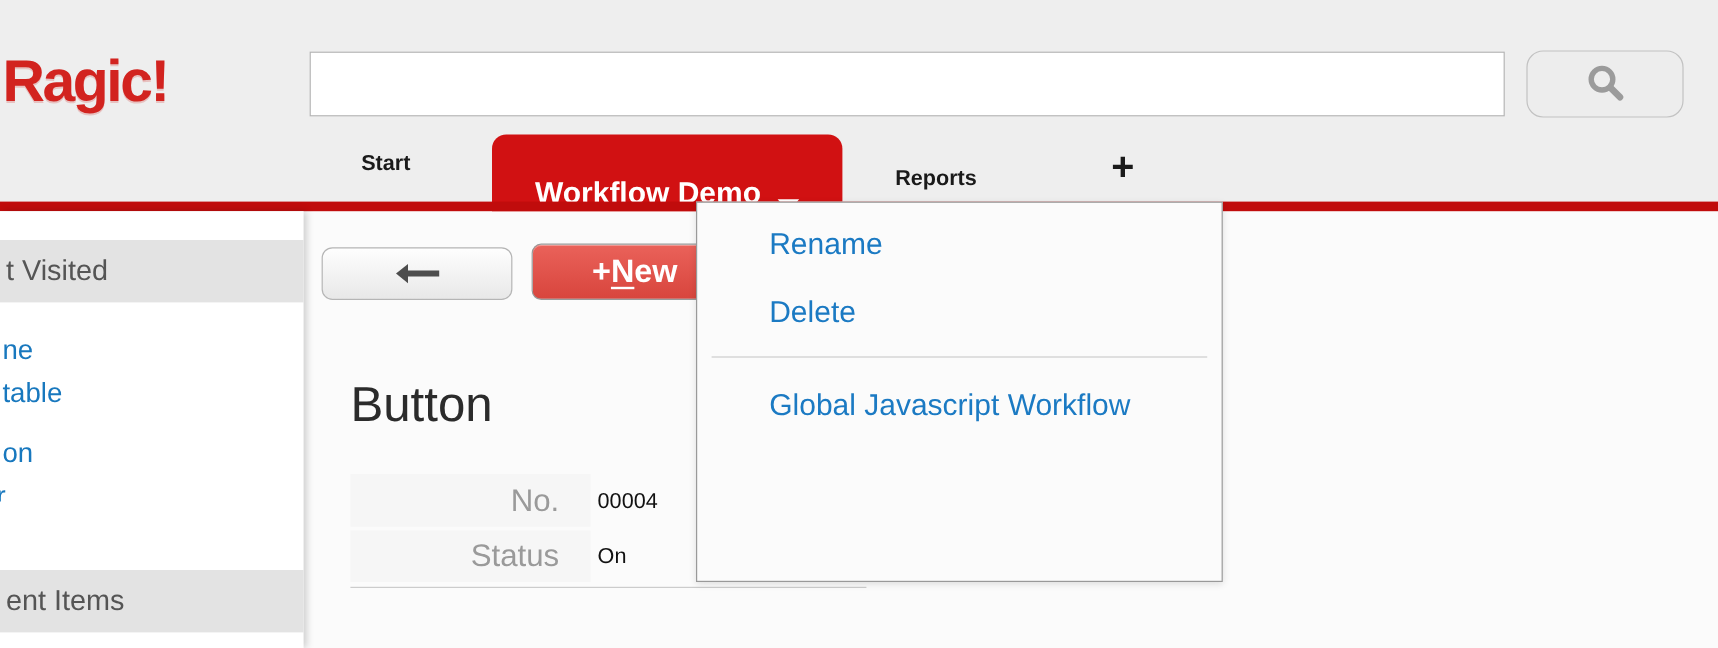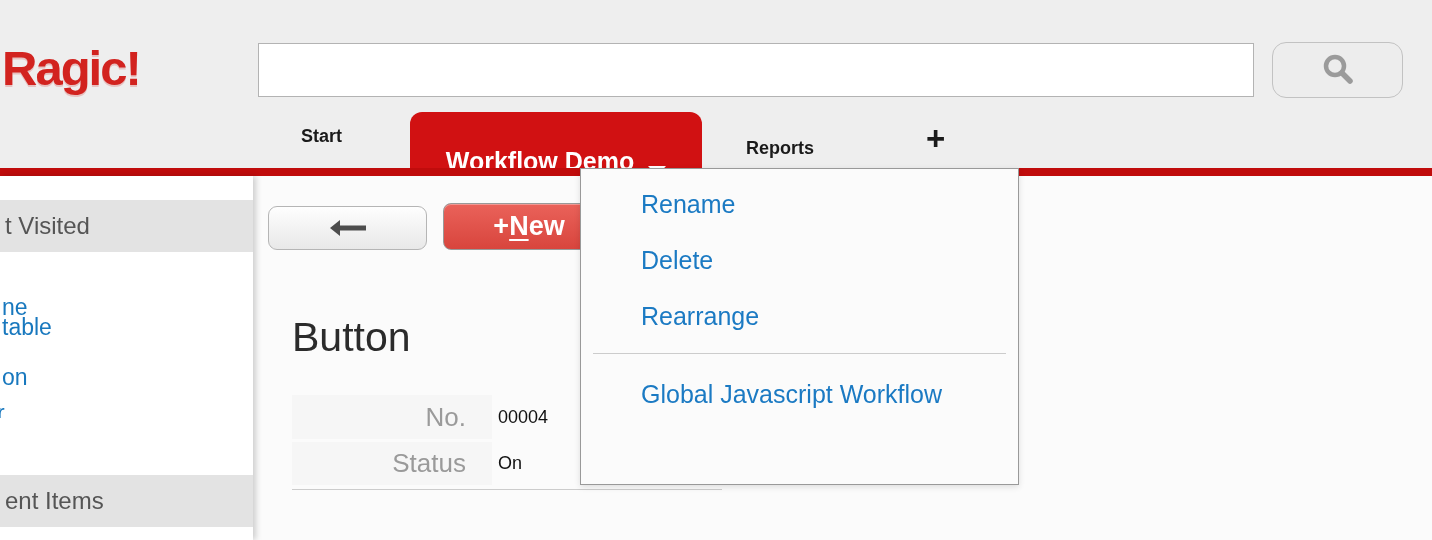--- a/index.html
+++ b/index.html
@@ -81,21 +81,21 @@
     font-size: 24px; line-height: 52px; padding-left: 5px;
     white-space: nowrap; overflow: hidden;
   }
   .band-visited { top: 24px; }
   .band-recent  { top: 299px; }
   .side-link {
     position: absolute; left: 2px;
     font-size: 23px; color: #1878be; cursor: pointer;
     white-space: nowrap; text-decoration: none;
   }
-  .side-link.l0 { top: 102px; margin-top: 16px; }
+  .side-link.l0 { top: 102px; }
   .side-link.l1 { top: 138px; }
   .side-link.l2 { top: 188px; }
   .side-link.l3 { top: 224px; width: 12px; height: 18px; overflow: hidden; margin-left: -5px; }
 
   
   .main { position: absolute; left: 253px; top: 176px; width: 1179px; height: 364px; }
   .back-btn {
     position: absolute; left: 15px; top: 30px; width: 159px; height: 44px;
     border: 1px solid #b5b5b5; border-radius: 9px;
     background: linear-gradient(#fefefe, #e8e8e8);
@@ -220,18 +220,17 @@
     <div class="field-row row-1">
       <div class="field-label">Status</div>
       <div class="field-value">On</div>
     </div>
     <div class="form-bottom-line"></div>
   </div>
 
   <div class="dropdown">
     <div class="menu-item">Rename</div>
     <div class="menu-item">Delete</div>
-    <div class="menu-item">Rearrange</div>
     <div class="menu-sep"></div>
     <div class="menu-item">Global Javascript Workflow</div>
   </div>
 
 </div>
 
 </body></html>

